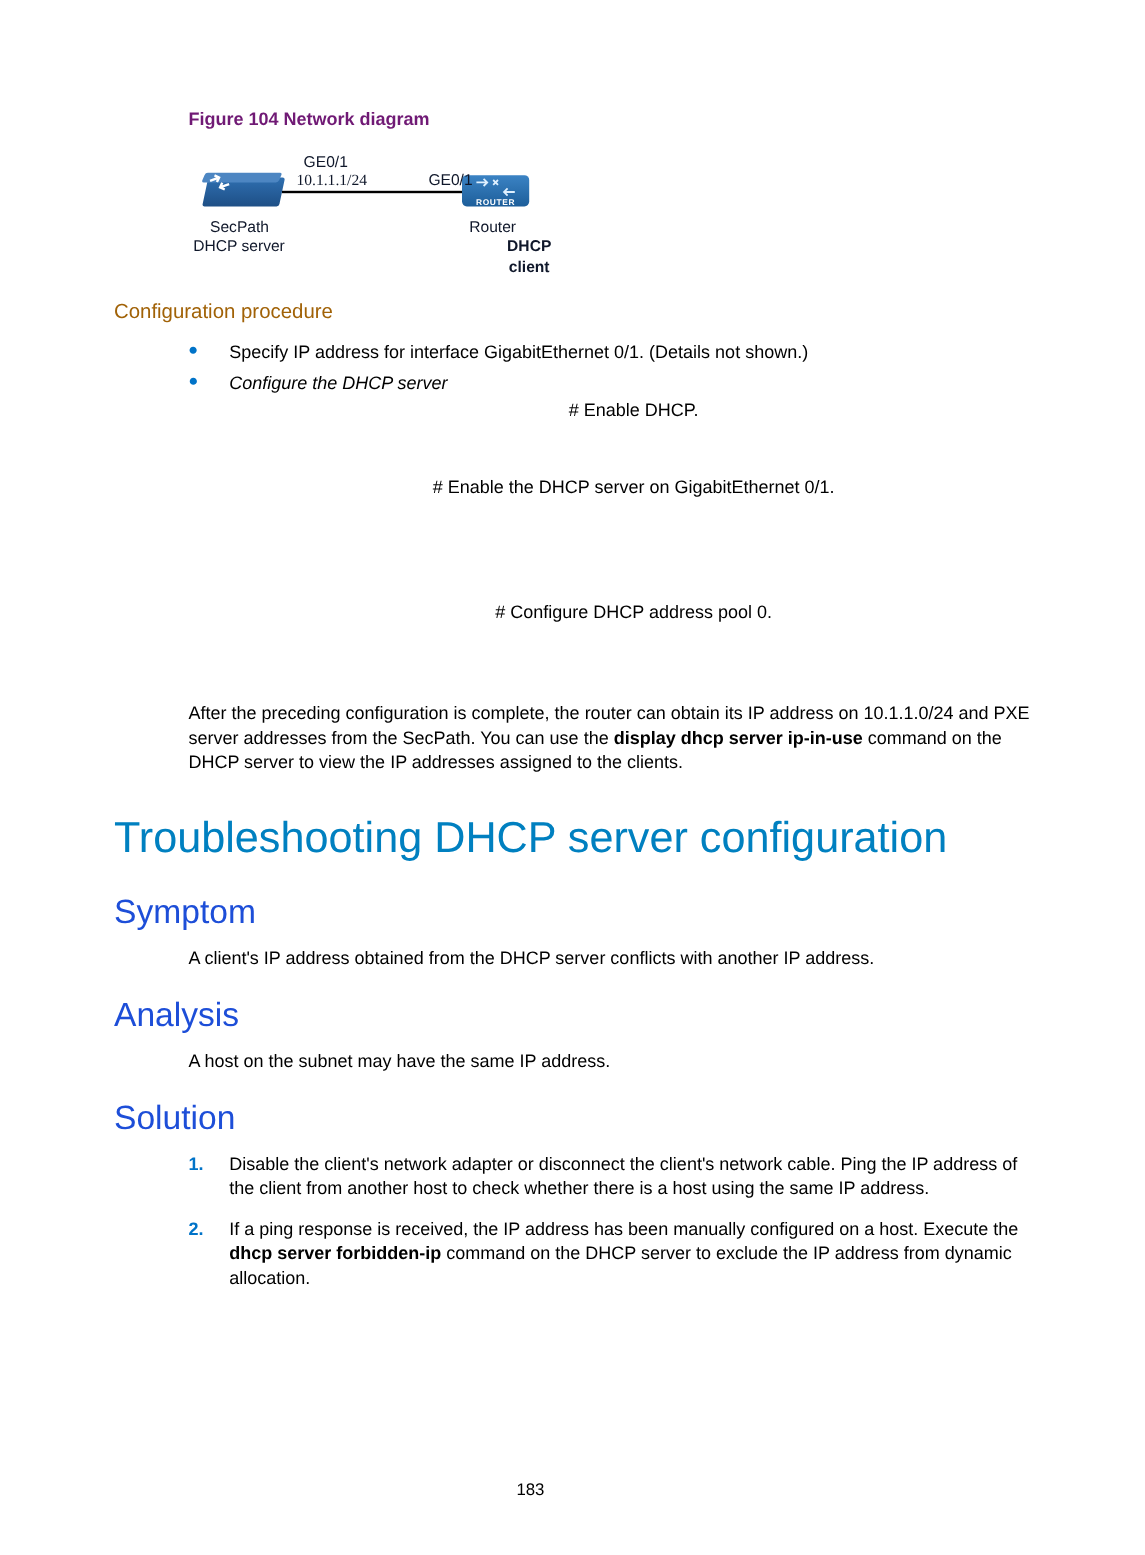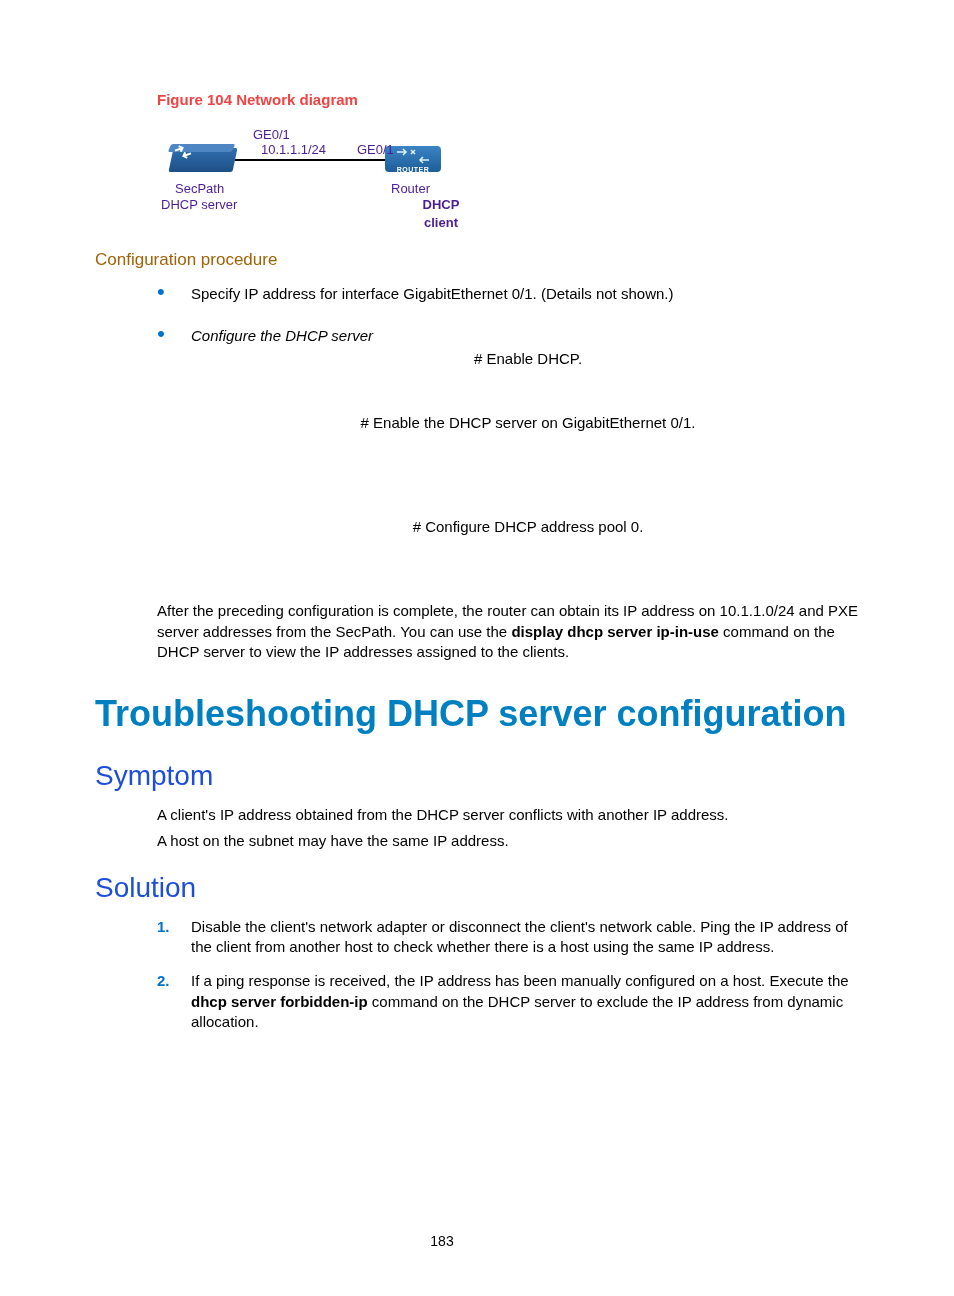--- a/index.html
+++ b/index.html
@@ -17,21 +17,21 @@
   }
   .page {
     position: absolute;
     left: 95px;
     top: 90px;
     width: 770px;
   }
   .indent1 { margin-left: 62px; }
 
   .fig-caption {
-    color: #ef4444;
+    color: #701a75;
     font-weight: 700;
     font-size: 15px;
     margin-bottom: 14px;
   }
 
   
   .diagram {
     position: relative;
     width: 300px;
     height: 95px;
@@ -84,53 +84,53 @@
   }
   .link-line{
     position:absolute;
     left:66px; top:35px;
     width:150px; height:2px;
     background:#000;
   }
   .dlabel{
     position:absolute;
     font-size:13px;
-    color:#4c1d95;
+    color:#0f172a;
     text-align:center;
   }
   .int-l { left:84px; top:2px; }
-  .ip-l  { left:92px; top:17px; }
+  .ip-l  { left:78px; top:17px;font-family:Liberation Serif, serif; }
   .int-r { left:188px; top:17px; }
   .name-l{ left:6px; top:56px; }
   .bold-l{ left:-8px; top:72px; font-weight:400; }
   .name-r{ left:222px; top:56px; }
   .bold-r{ left:208px; top:72px; font-weight:700;margin-left:36px; }
 
   
   .h4-blue {
     color: #a16207;
     font-weight: 400;
     font-size: 17px;
     margin: 18px 0 12px 0;
   }
   .h1-blue {
     color: #0080c0;
-    font-weight: 700;
+    font-weight: 400;
     font-size: 36px;
     margin: 28px 0 14px 0;
   }
   .h2-blue {
     color: #1d4ed8;
     font-weight: 400;
     font-size: 28px;
     margin: 18px 0 10px 0;
   }
 
   ul.bullets, ol.numbers { margin:0; padding:0; list-style:none; }
-  ul.bullets > li { position:relative; padding-left:96px; margin-bottom:22px; }
+  ul.bullets > li { position:relative; padding-left:96px; margin-bottom:6px; }
   ul.bullets > li::before{
     content:"•";
     position:absolute;
     left:62px; top:0;
     color:#0073c8;
     font-size:22px;
     line-height:16px;
   }
 
   ol.numbers > li { position:relative; padding-left:96px; margin-bottom:14px; }
@@ -209,20 +209,21 @@
 
   <div class="para">
     <span>After the preceding configuration is complete, the router can obtain its IP address on 10.1.1.0/24 and PXE server addresses from the SecPath. You can use the </span><b>display dhcp server ip-in-use</b><span> command on the DHCP server to view the IP addresses assigned to the clients.</span>
   </div>
 
   <div class="h1-blue">Troubleshooting DHCP server configuration</div>
 
   <div class="h2-blue">Symptom</div>
   <div class="para">A client's IP address obtained from the DHCP server conflicts with another IP address.</div>
 
+  <div class="h2-blue">Analysis</div>
   <div class="para">A host on the subnet may have the same IP address.</div>
 
   <div class="h2-blue">Solution</div>
   <ol class="numbers">
     <li>
       <span class="num">1.</span>
       <span>Disable the client's network adapter or disconnect the client's network cable. Ping the IP address of the client from another host to check whether there is a host using the same IP address.</span>
     </li>
     <li>
       <span class="num">2.</span>

